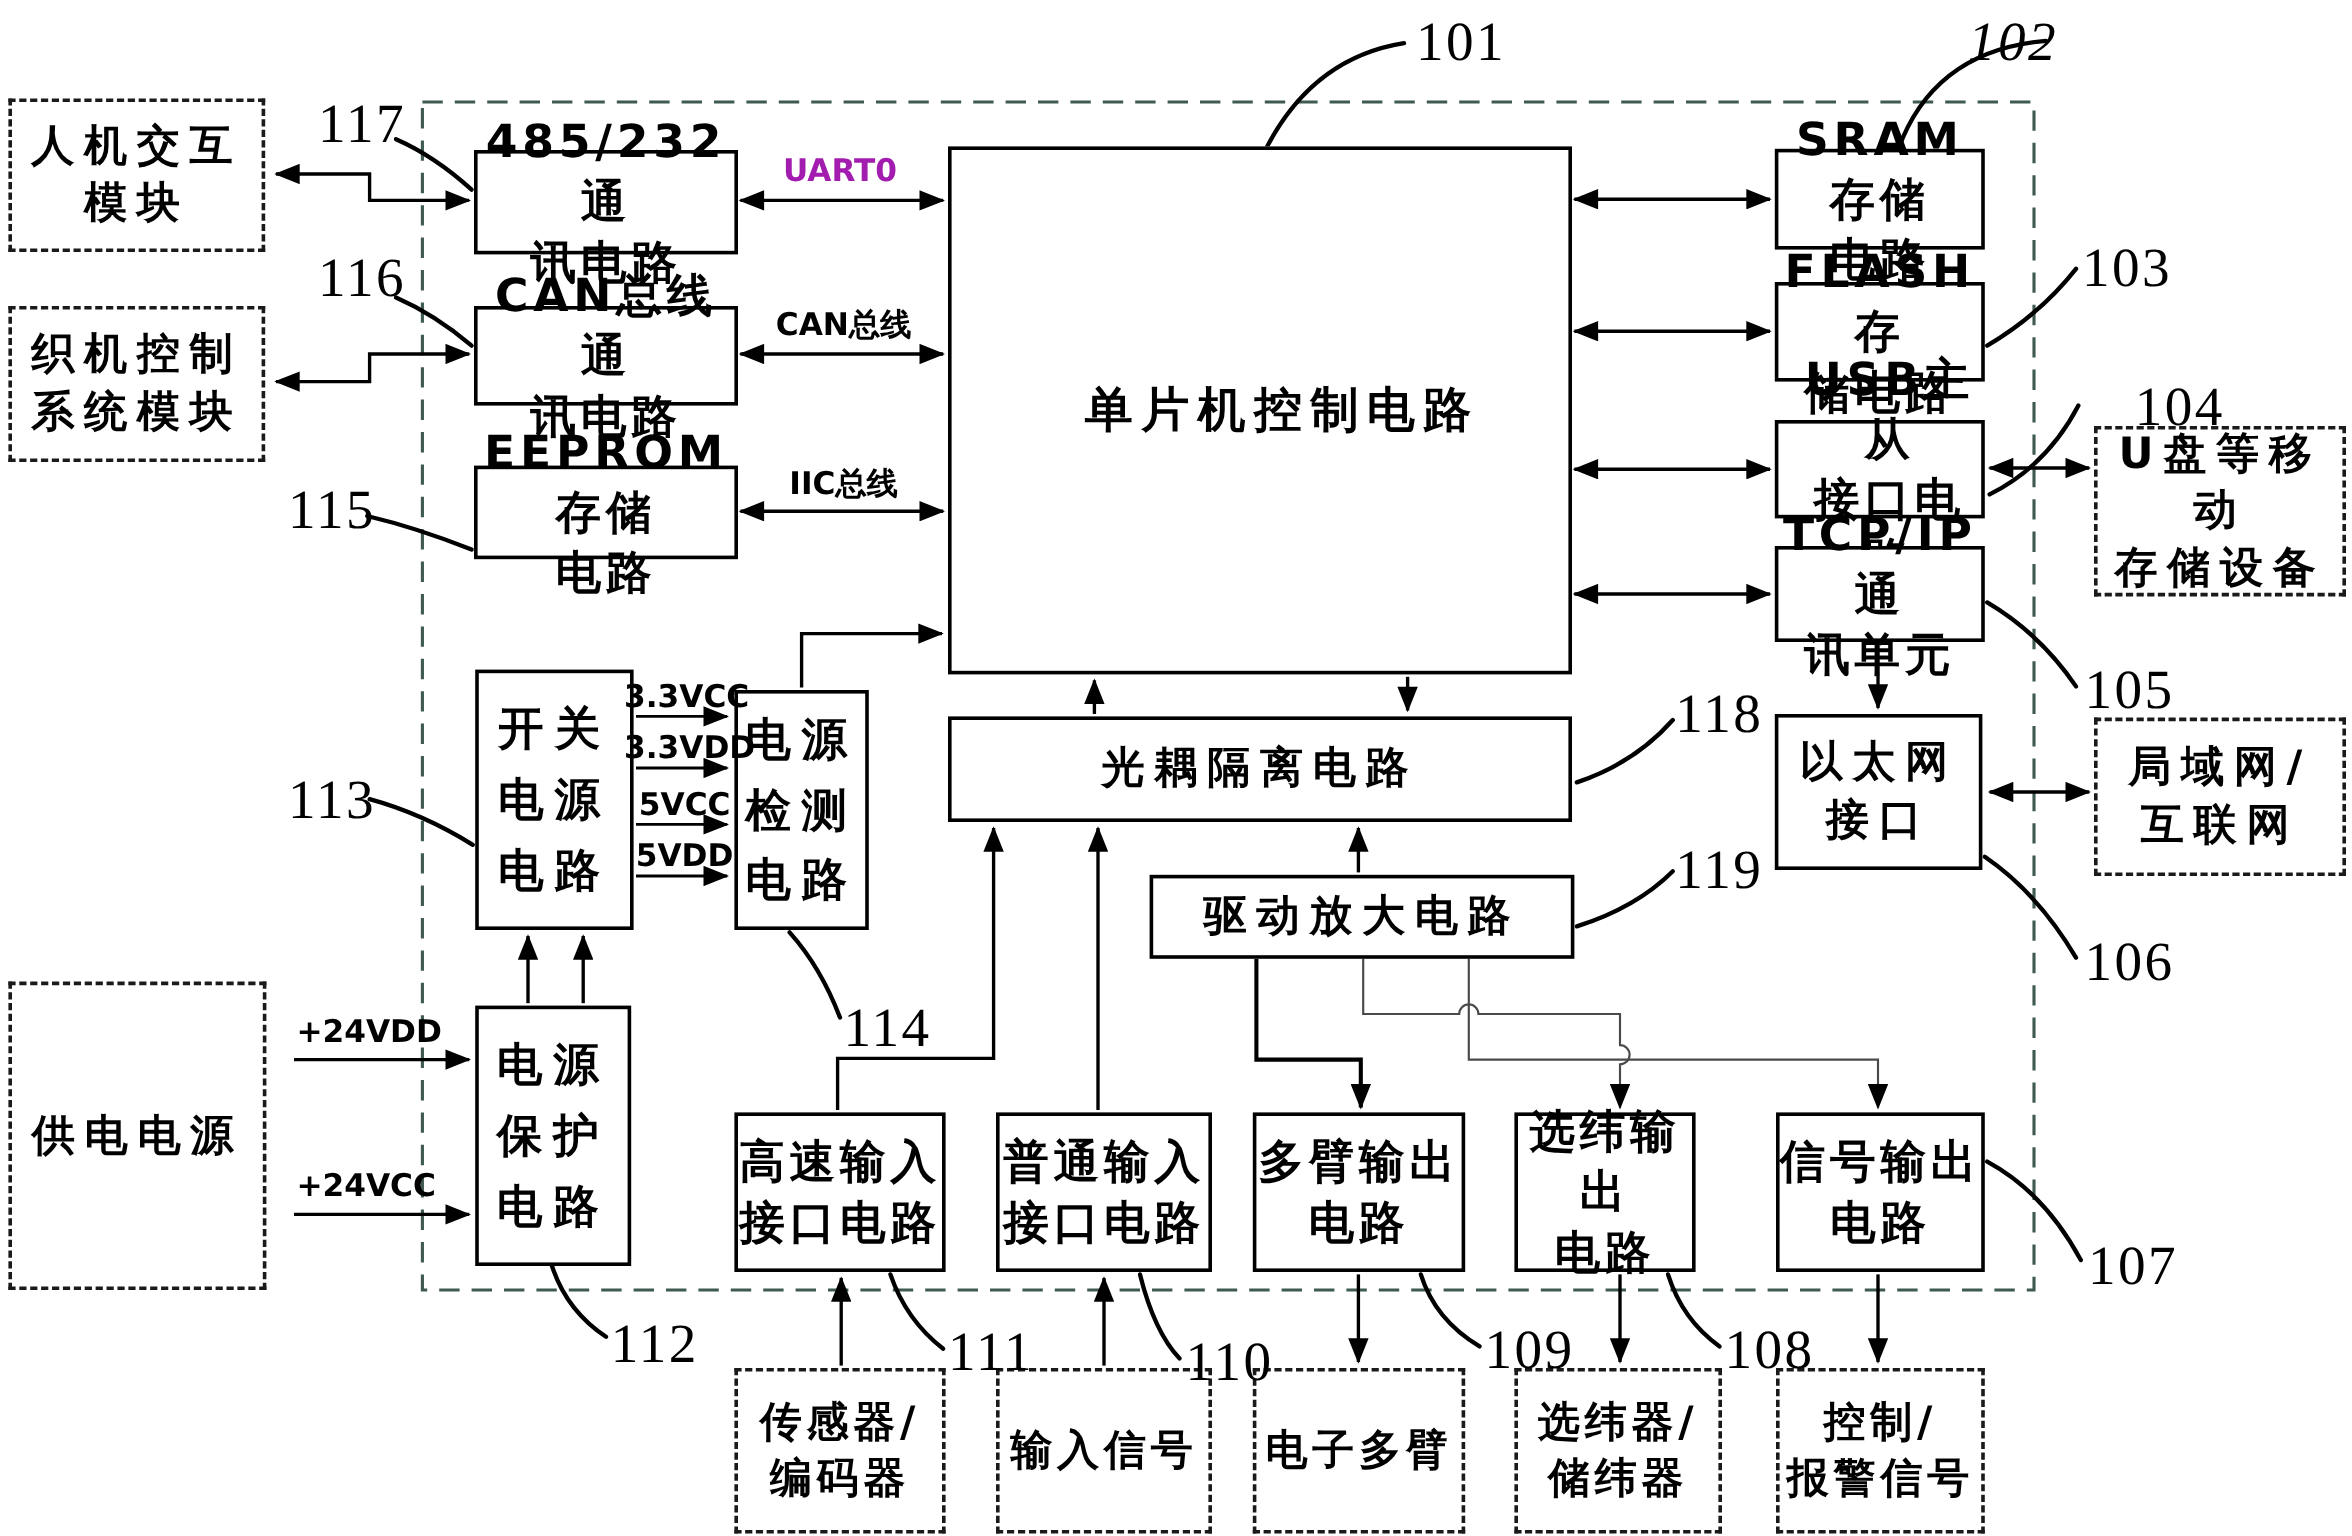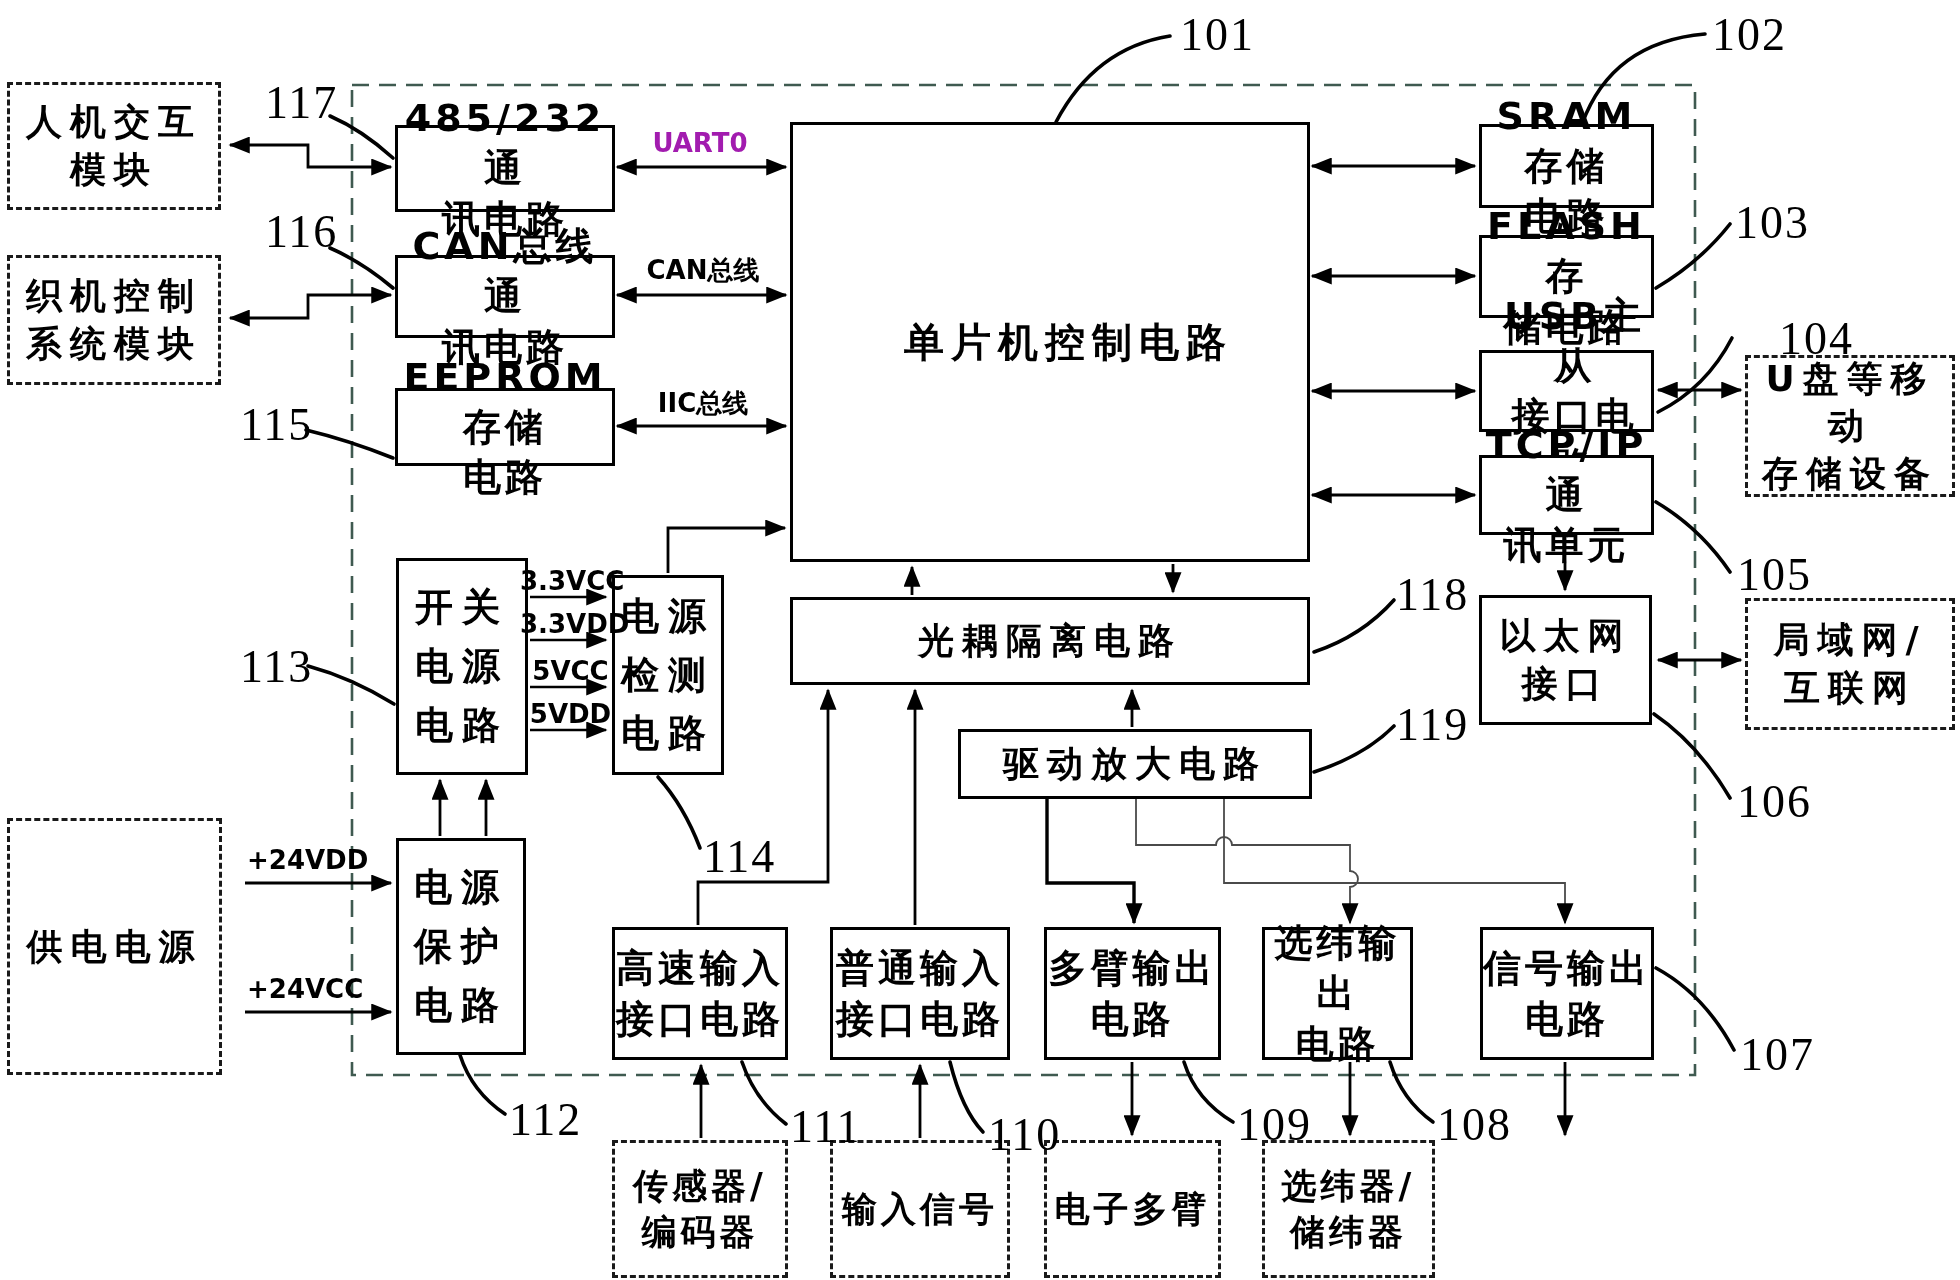--- a/index.html
+++ b/index.html
@@ -120,20 +120,22 @@
   <div class="box dashed wide" style="left:1745px;top:355px;width:210px;height:142px;">U盘等移动
 存储设备</div>
   <div class="box dashed wide" style="left:1745px;top:598px;width:210px;height:132px;">局域网/
 互联网</div>
   <div class="box dashed" style="left:612px;top:1140px;width:176px;height:138px;">传感器/
 编码器</div>
   <div class="box dashed" style="left:830px;top:1140px;width:180px;height:138px;">输入信号</div>
   <div class="box dashed" style="left:1044px;top:1140px;width:177px;height:138px;">电子多臂</div>
   <div class="box dashed" style="left:1262px;top:1140px;width:173px;height:138px;">选纬器/
 储纬器</div>
+  <div class="box dashed" style="left:1480px;top:1140px;width:174px;height:138px;">控制/
+报警信号</div>
 
   <div class="box solid" style="left:395px;top:125px;width:220px;height:87px;">485/232通
 讯电路</div>
   <div class="box solid" style="left:395px;top:255px;width:220px;height:83px;">CAN总线通
 讯电路</div>
   <div class="box solid" style="left:395px;top:388px;width:220px;height:78px;">EEPROM存储
 电路</div>
   <div class="box solid tall" style="left:396px;top:558px;width:132px;height:217px;">开关
 电源
 电路</div>
@@ -171,21 +173,21 @@
   <div class="wlabel" style="left:628px;top:253px;width:150px;">CAN总线</div>
   <div class="wlabel" style="left:628px;top:386px;width:150px;">IIC总线</div>
   <div class="wlabel" style="left:520px;top:566px;width:100px;">3.3VCC</div>
   <div class="wlabel" style="left:520px;top:609px;width:100px;">3.3VDD</div>
   <div class="wlabel" style="left:528px;top:656px;width:85px;">5VCC</div>
   <div class="wlabel" style="left:528px;top:699px;width:85px;">5VDD</div>
   <div class="wlabel" style="left:247px;top:845px;width:150px;text-align:left;">+24VDD</div>
   <div class="wlabel" style="left:247px;top:974px;width:150px;text-align:left;">+24VCC</div>
 
   <div class="ref" style="left:1180px;top:8px;">101</div>
-  <div class="ref" style="left:1712px;top:8px;">102</div>
+  <div class="ref" style="left:1640px;top:8px;font-style:italic;">102</div>
   <div class="ref" style="left:1735px;top:196px;">103</div>
   <div class="ref" style="left:1735px;top:312px;margin-left:44px;">104</div>
   <div class="ref" style="left:1737px;top:548px;">105</div>
   <div class="ref" style="left:1737px;top:775px;">106</div>
   <div class="ref" style="left:1740px;top:1028px;">107</div>
   <div class="ref" style="left:1437px;top:1098px;">108</div>
   <div class="ref" style="left:1237px;top:1098px;">109</div>
   <div class="ref" style="left:988px;top:1108px;">110</div>
   <div class="ref" style="left:790px;top:1100px;">111</div>
   <div class="ref" style="left:509px;top:1093px;">112</div>

